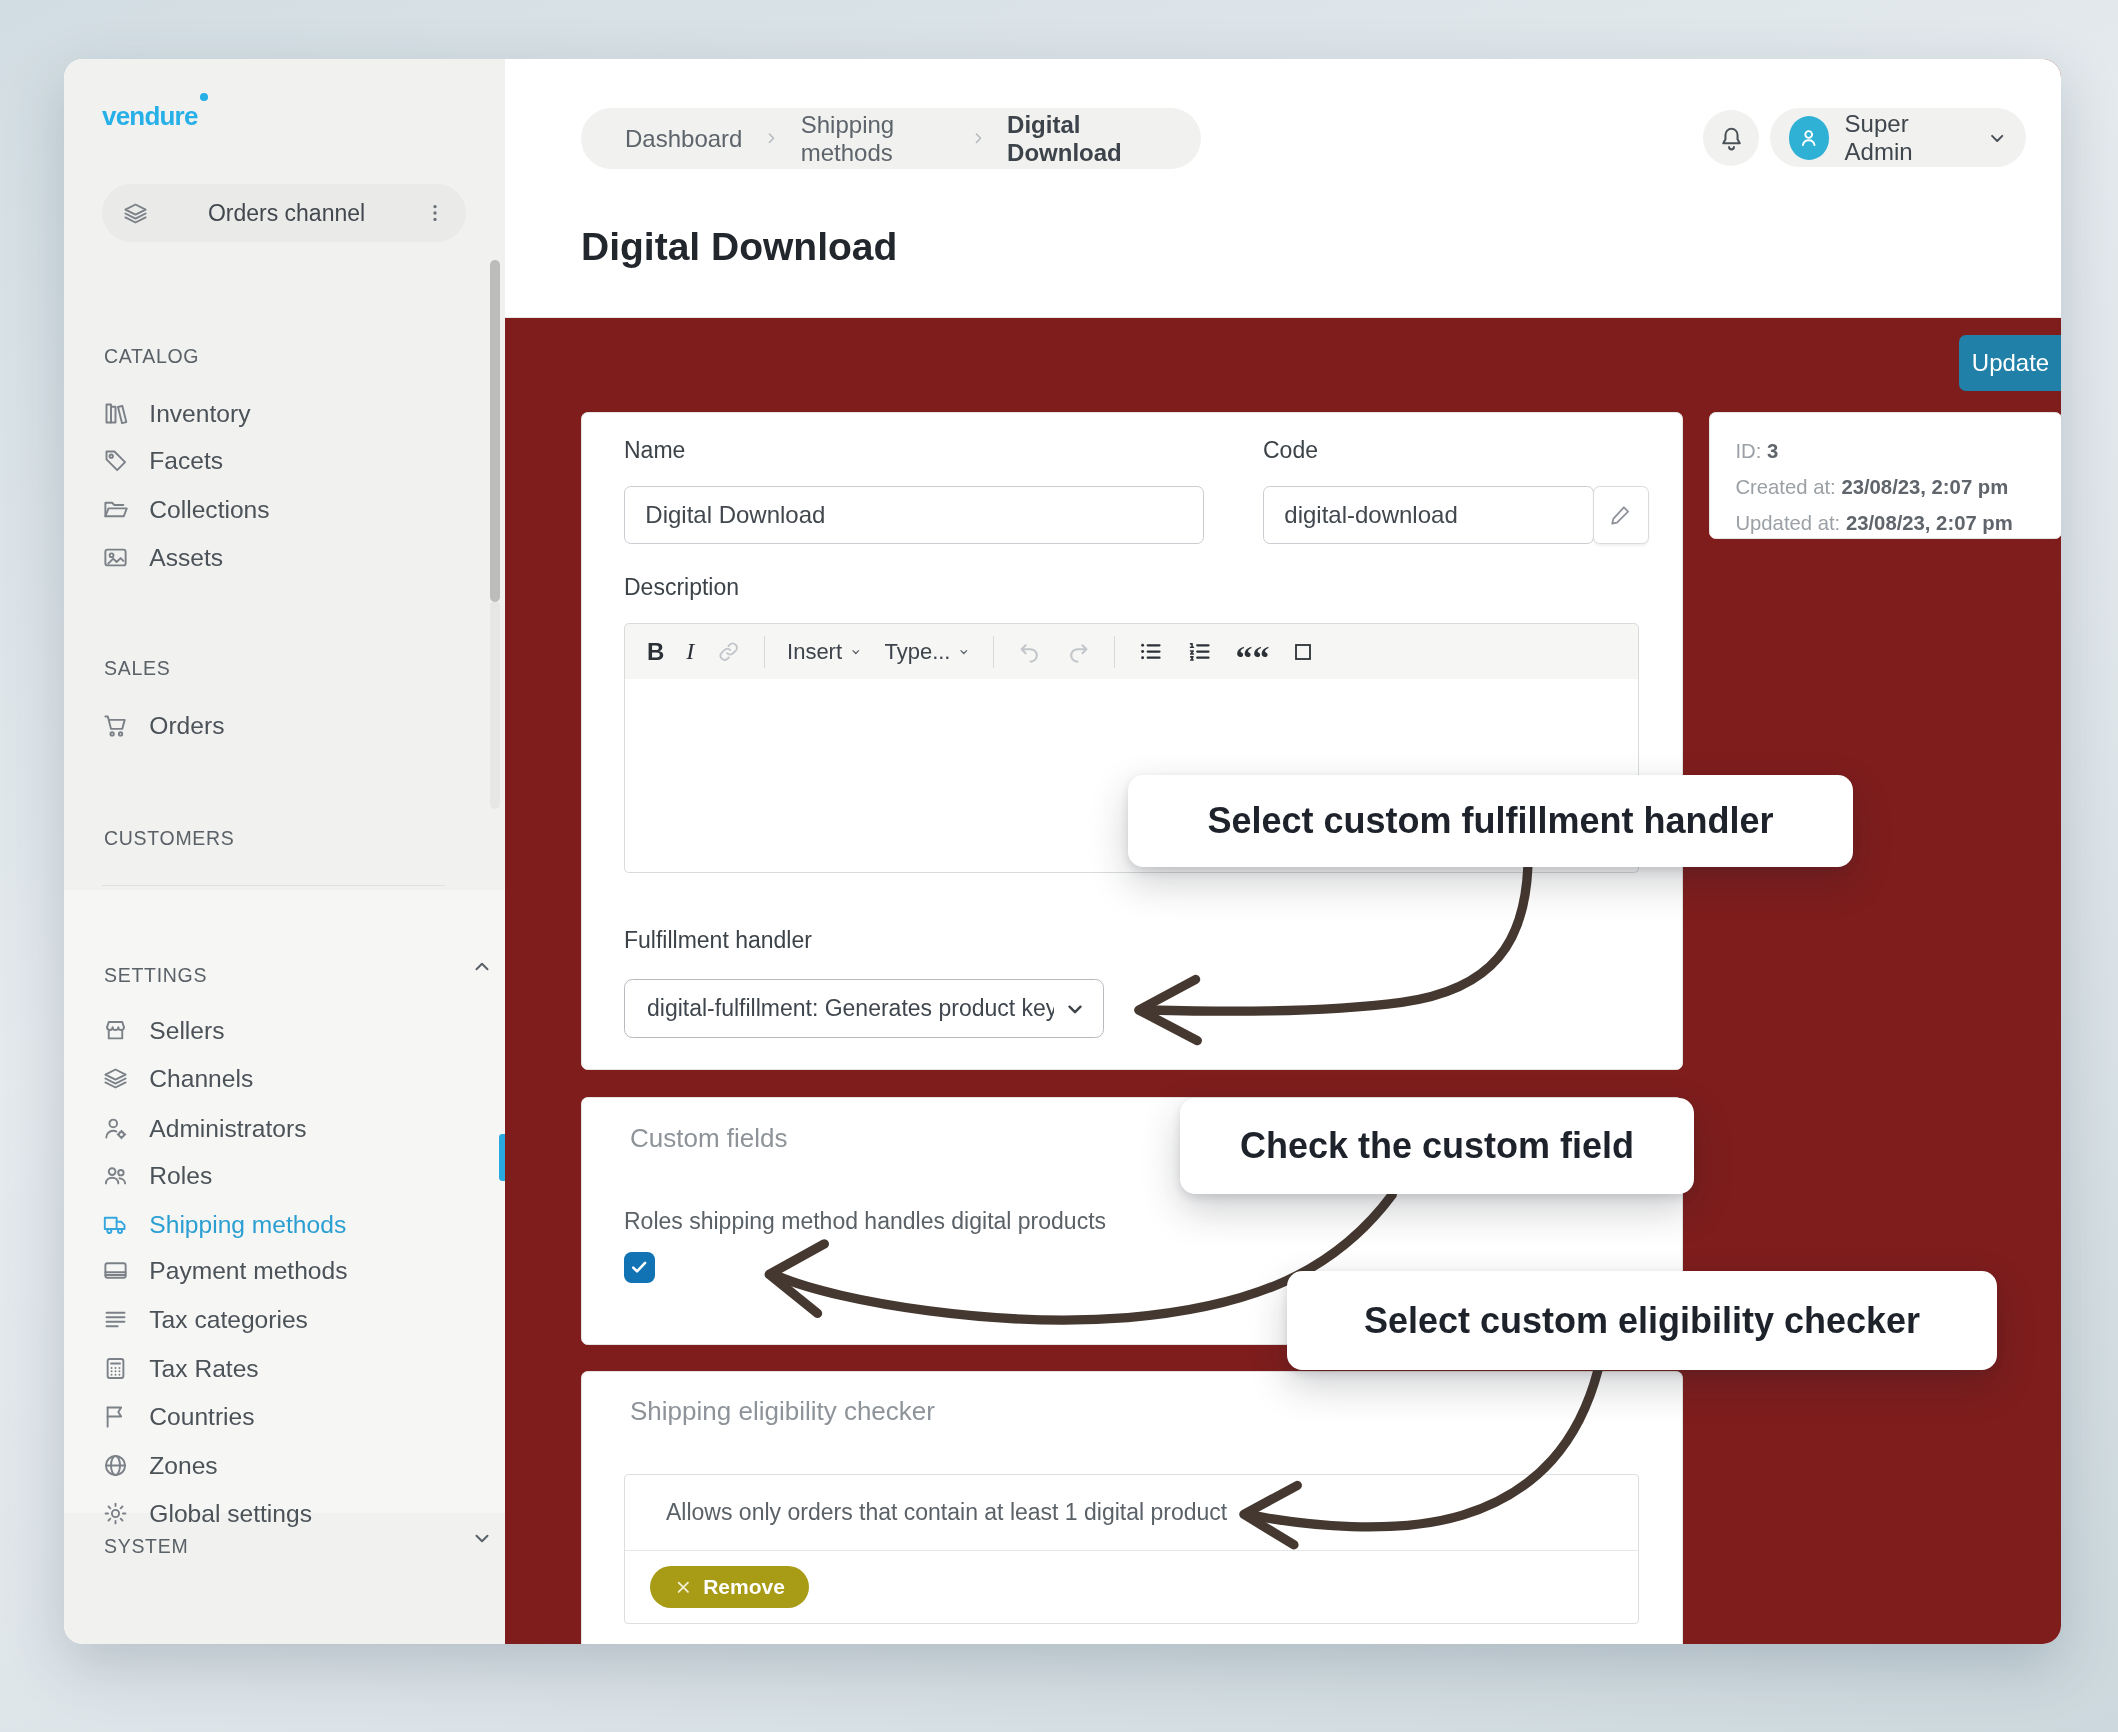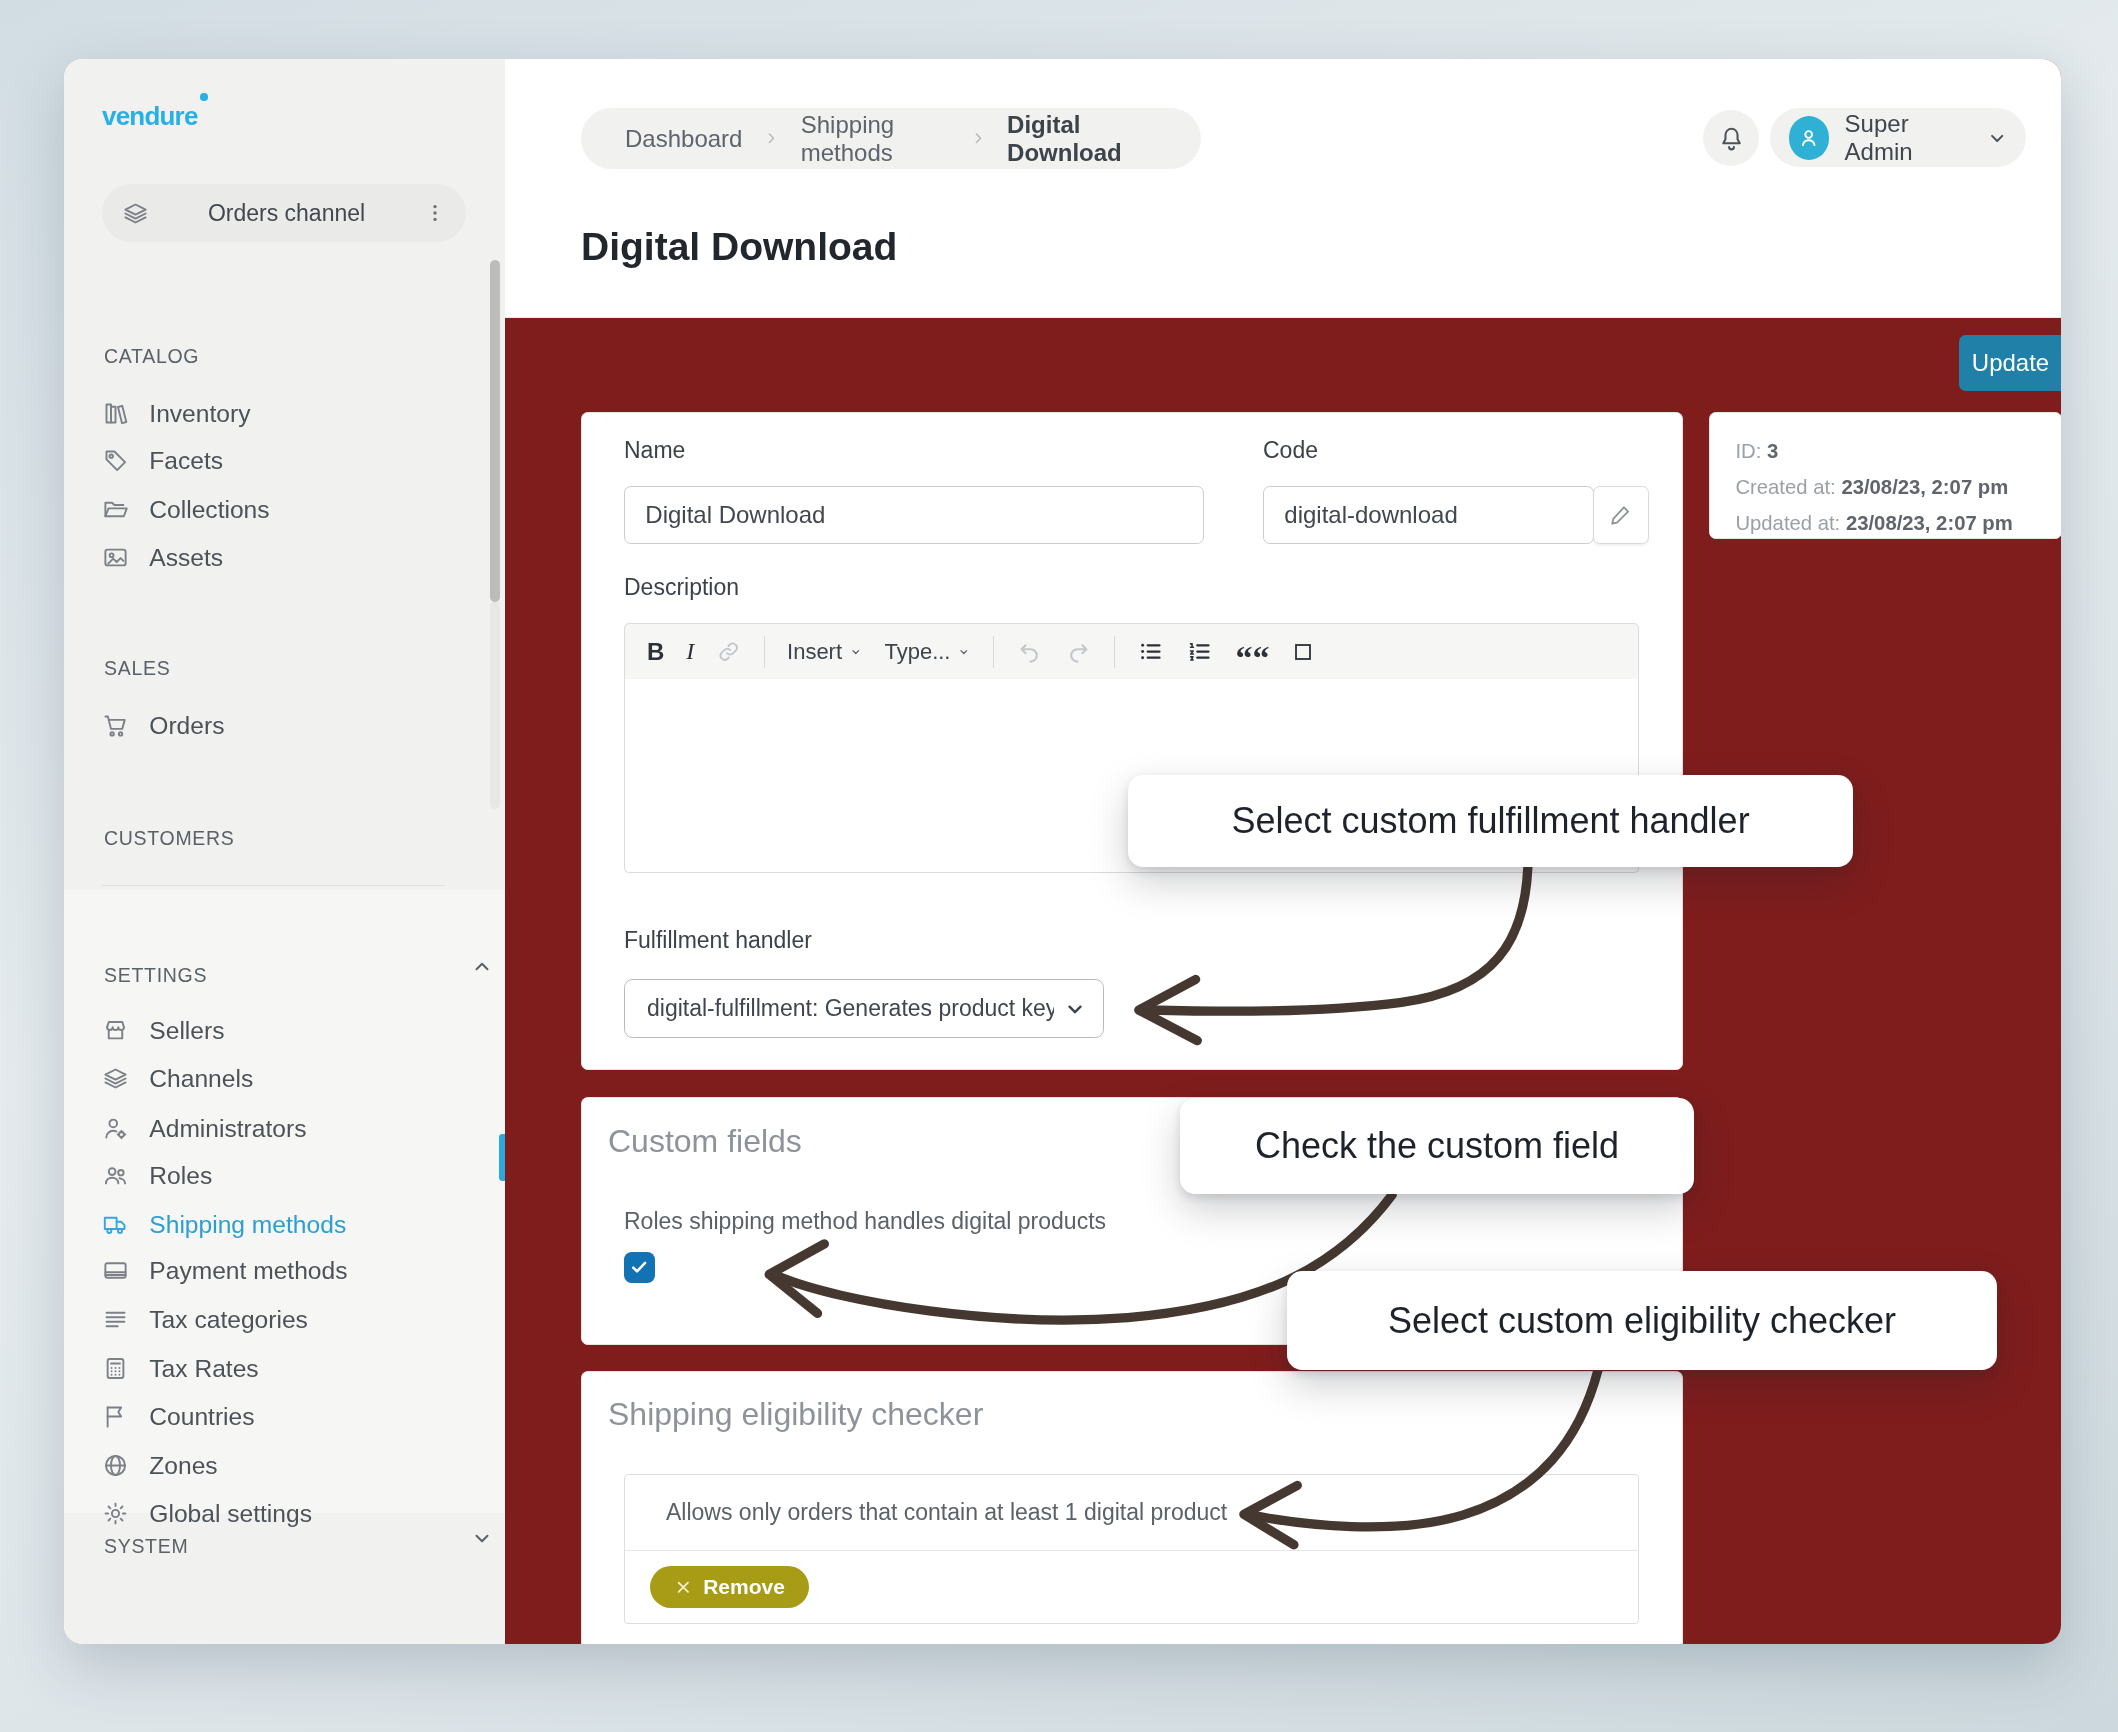--- a/index.html
+++ b/index.html
@@ -61,27 +61,27 @@
   .tb{font-size:24px;color:#2b3136;display:flex;align-items:center;gap:6.8px;cursor:pointer;}
   .tb.dim{color:#c3c7cb;}
   .tb .dd{font-size:22px;color:#3d444b;}
   .tb .caret{width:13.6px;height:13.6px;}
   .tb .caret path{fill:none;stroke:#5a6167;stroke-width:2.2;stroke-linecap:round;}
   .tsep{width:1.3px;height:32px;background:#d7dadb;}
   .selectbox{position:absolute;left:42px;top:566px;width:480px;height:59px;border:1.3px solid #b6babf;border-radius:8.5px;background:#fff;display:flex;align-items:center;padding:0 49px 0 22px;cursor:pointer;}
   .selectbox .sval{font-size:23px;color:#3f464d;white-space:nowrap;overflow:hidden;}
   .selectbox .sarrow{position:absolute;right:17px;width:22px;height:22px;}
   .selectbox .sarrow path{fill:none;stroke:#3b4248;stroke-width:2.6;stroke-linecap:round;stroke-linejoin:round;}
-  .card-h{position:absolute;left:26px;font-size:32px;color:#8d9399;}
+  .card-h{position:absolute;left:48px;font-size:26px;color:#8d9399;}
   .checkbox{position:absolute;left:42px;top:154px;width:31px;height:31px;border-radius:7.6px;background:#1173b4;display:flex;align-items:center;justify-content:center;cursor:pointer;}
   .elig-box{position:absolute;left:42px;top:102px;width:1015px;height:150px;border:1.3px solid #dcdedf;border-radius:4px;background:#fff;}
   .elig-row1{height:76px;border-bottom:1.3px solid #e4e6e7;display:flex;align-items:center;padding:0 41px;font-size:23px;color:#5a6167;}
   .remove-pill{margin:15.3px 0 0 25.4px;display:inline-flex;align-items:center;gap:10.2px;height:42px;padding:0 24px;background:#a89b15;border:none;border-radius:22px;color:#fff;font-size:21px;font-weight:600;font-family:inherit;cursor:pointer;}
   
-  .callout{position:absolute;background:#fff;border-radius:15.3px;box-shadow:0 15.3px 38px rgba(30,35,45,.22),0 3.4px 8.5px rgba(30,35,45,.12);display:flex;align-items:center;justify-content:center;font-size:36px;font-weight:400;color:#1e232b;z-index:30;}
+  .callout{position:absolute;background:#fff;border-radius:15.3px;box-shadow:0 15.3px 38px rgba(30,35,45,.22),0 3.4px 8.5px rgba(30,35,45,.12);display:flex;align-items:center;justify-content:center;font-size:36px;font-weight:700;color:#1e232b;z-index:30;}
   #arrows{position:absolute;left:0;top:0;z-index:25;pointer-events:none;}
   #arrows path{fill:none;stroke:#453830;stroke-width:11;stroke-linecap:round;stroke-linejoin:round;}
 </style>
 </head>
 <body>
 
 <div id="window">
 
   <nav id="sidebar">
     <div class="logo"><span>vendure</span><span class="tm"></span></div>

